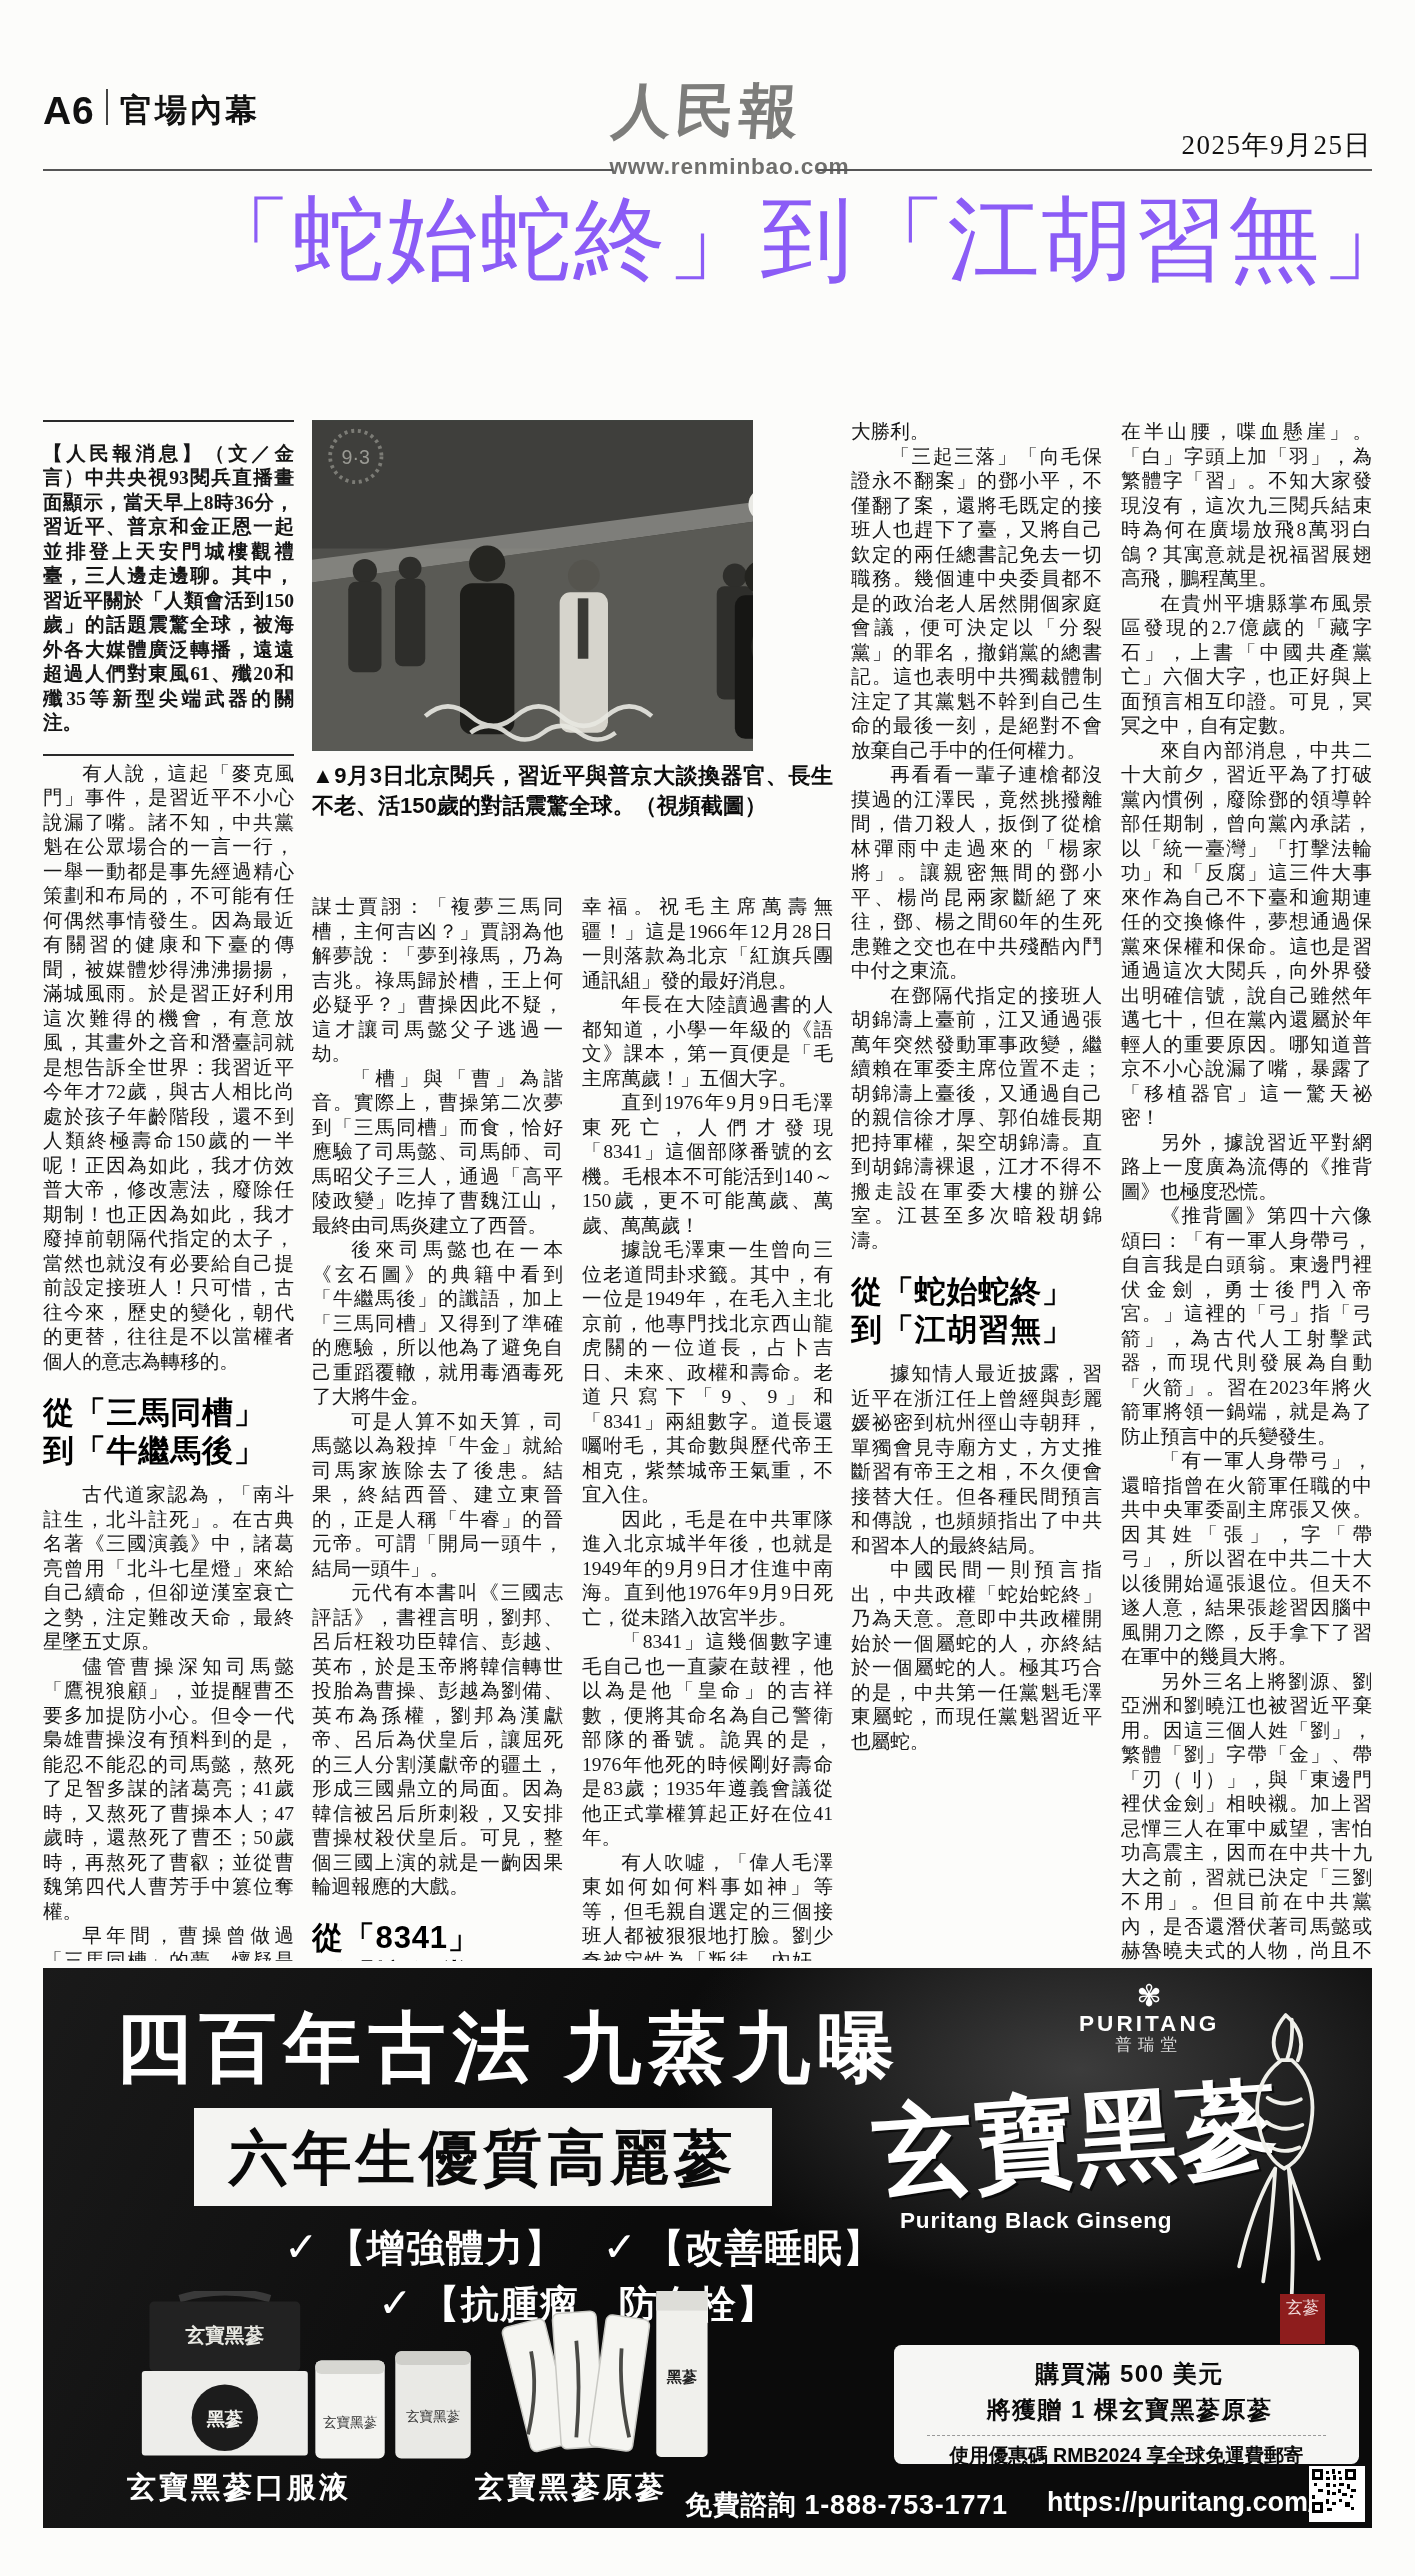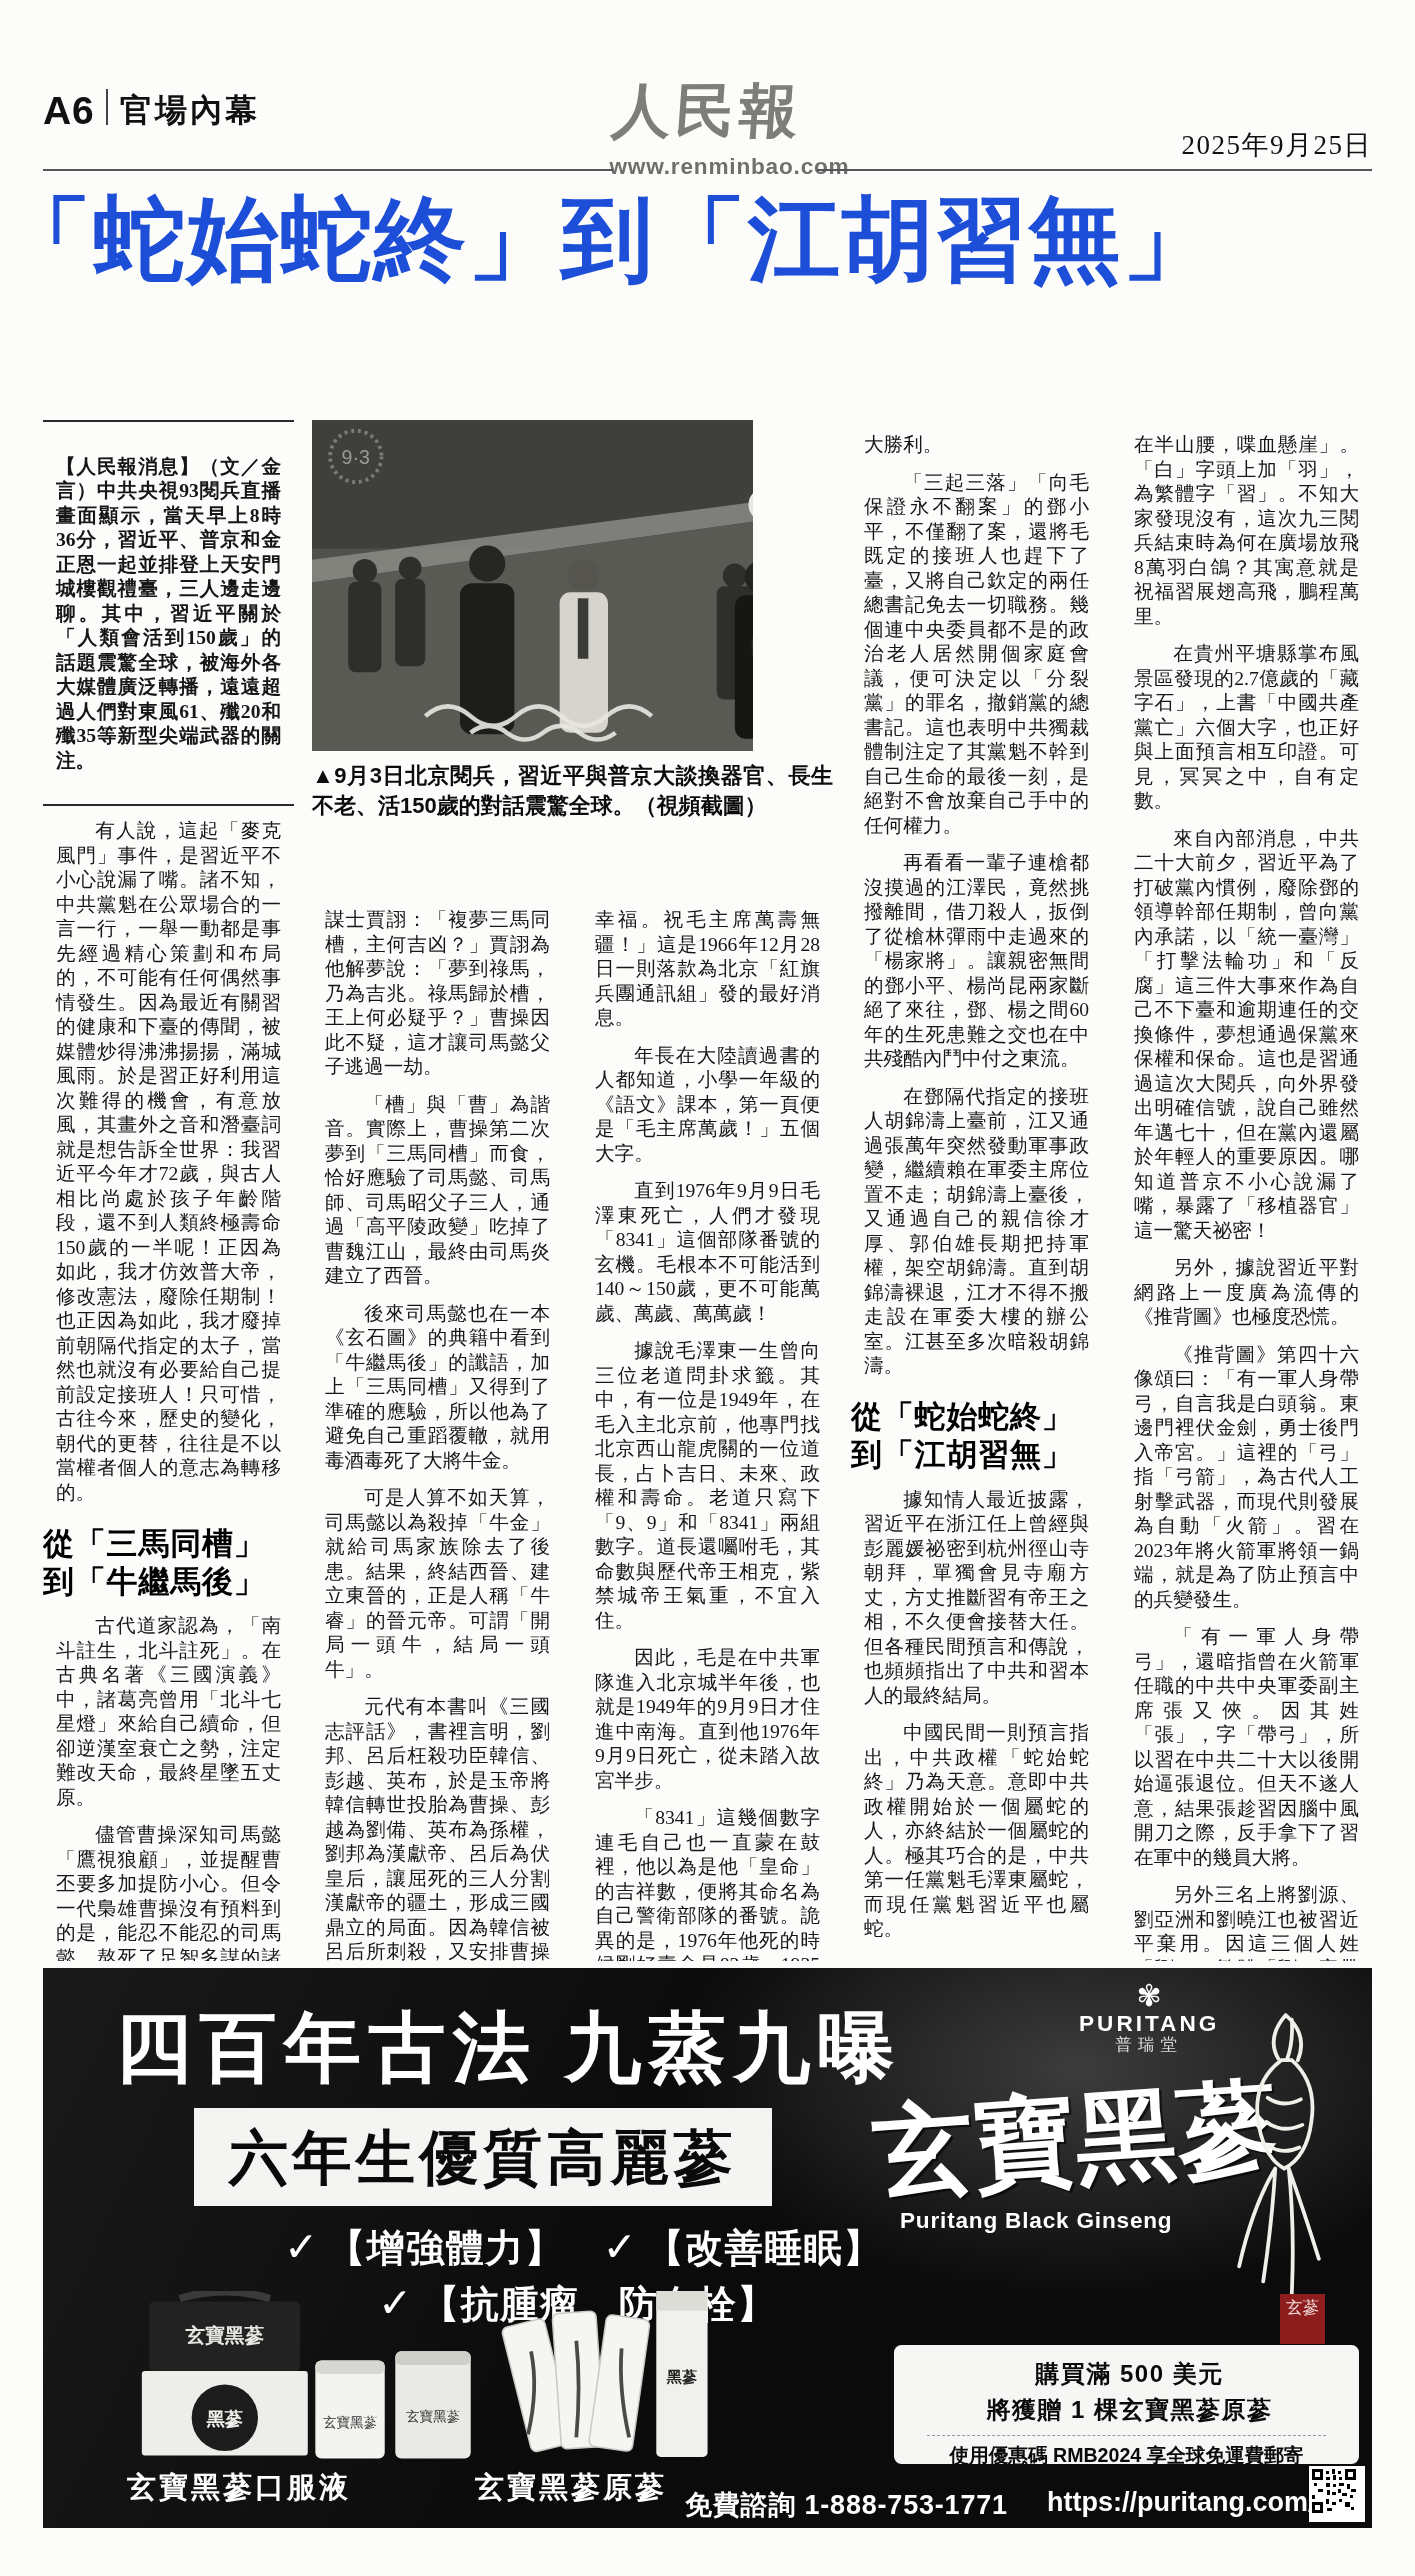--- a/index.html
+++ b/index.html
@@ -15,28 +15,28 @@
   .masthead{position:absolute;left:0;right:0;top:72px;text-align:center;}
   .masthead-title{font-size:59px;font-weight:900;color:#7d7d7b;letter-spacing:4.5px;
                   font-family:"Liberation Serif","DejaVu Serif",serif;transform:skewX(-4deg);display:inline-block;}
   .masthead-url{font-size:22.6px;font-weight:bold;color:#6f6f6d;letter-spacing:0.8px;margin-top:1.5px;
                 font-family:"Liberation Sans","DejaVu Sans",sans-serif;margin-left:44px;}
   .hdr-date{position:absolute;right:43px;top:127px;font-size:27px;letter-spacing:1.5px;}
   .hdr-rule-l{position:absolute;left:43px;top:169px;width:570px;height:2.3px;background:#555;}
   .hdr-rule-r{position:absolute;right:43px;top:169px;width:555px;height:2.3px;background:#555;}
 
   
-  .headline{position:absolute;left:0;right:0;top:184px;text-align:left;font-weight:700;color:#1d4ed8;}
+  .headline{position:absolute;left:0;right:0;top:184px;text-align:right;font-weight:400;color:#8b5cf6;}
   .headline .l1{font-size:92px;line-height:113px;letter-spacing:1.5px;}
   .headline .l2{font-size:98px;line-height:115px;letter-spacing:6px;}
 
   
   .col{position:absolute;width:251px;overflow:hidden;font-size:19.6px;line-height:24.5px;
        text-align:justify;text-justify:inter-character;color:#161616;}
-  .col p{margin:13px;text-indent:2em;}
+  .col p{margin:0;text-indent:2em;}
   .col p.noind{text-indent:0;}
   #col1{left:43px;top:420px;height:1541px;}
   #col2{left:312px;top:895px;height:1066px;}
   #col3{left:582px;top:895px;height:1066px;}
   #col4{left:851px;top:420px;height:1541px;}
   #col5{left:1121px;top:420px;height:1541px;}
 
   .intro{border-top:2.3px solid #2a2a2a;border-bottom:2.3px solid #2a2a2a;padding:19.6px 0 18px;
          font-weight:bold;margin-bottom:6px;}
   .intro p{text-indent:0;}

